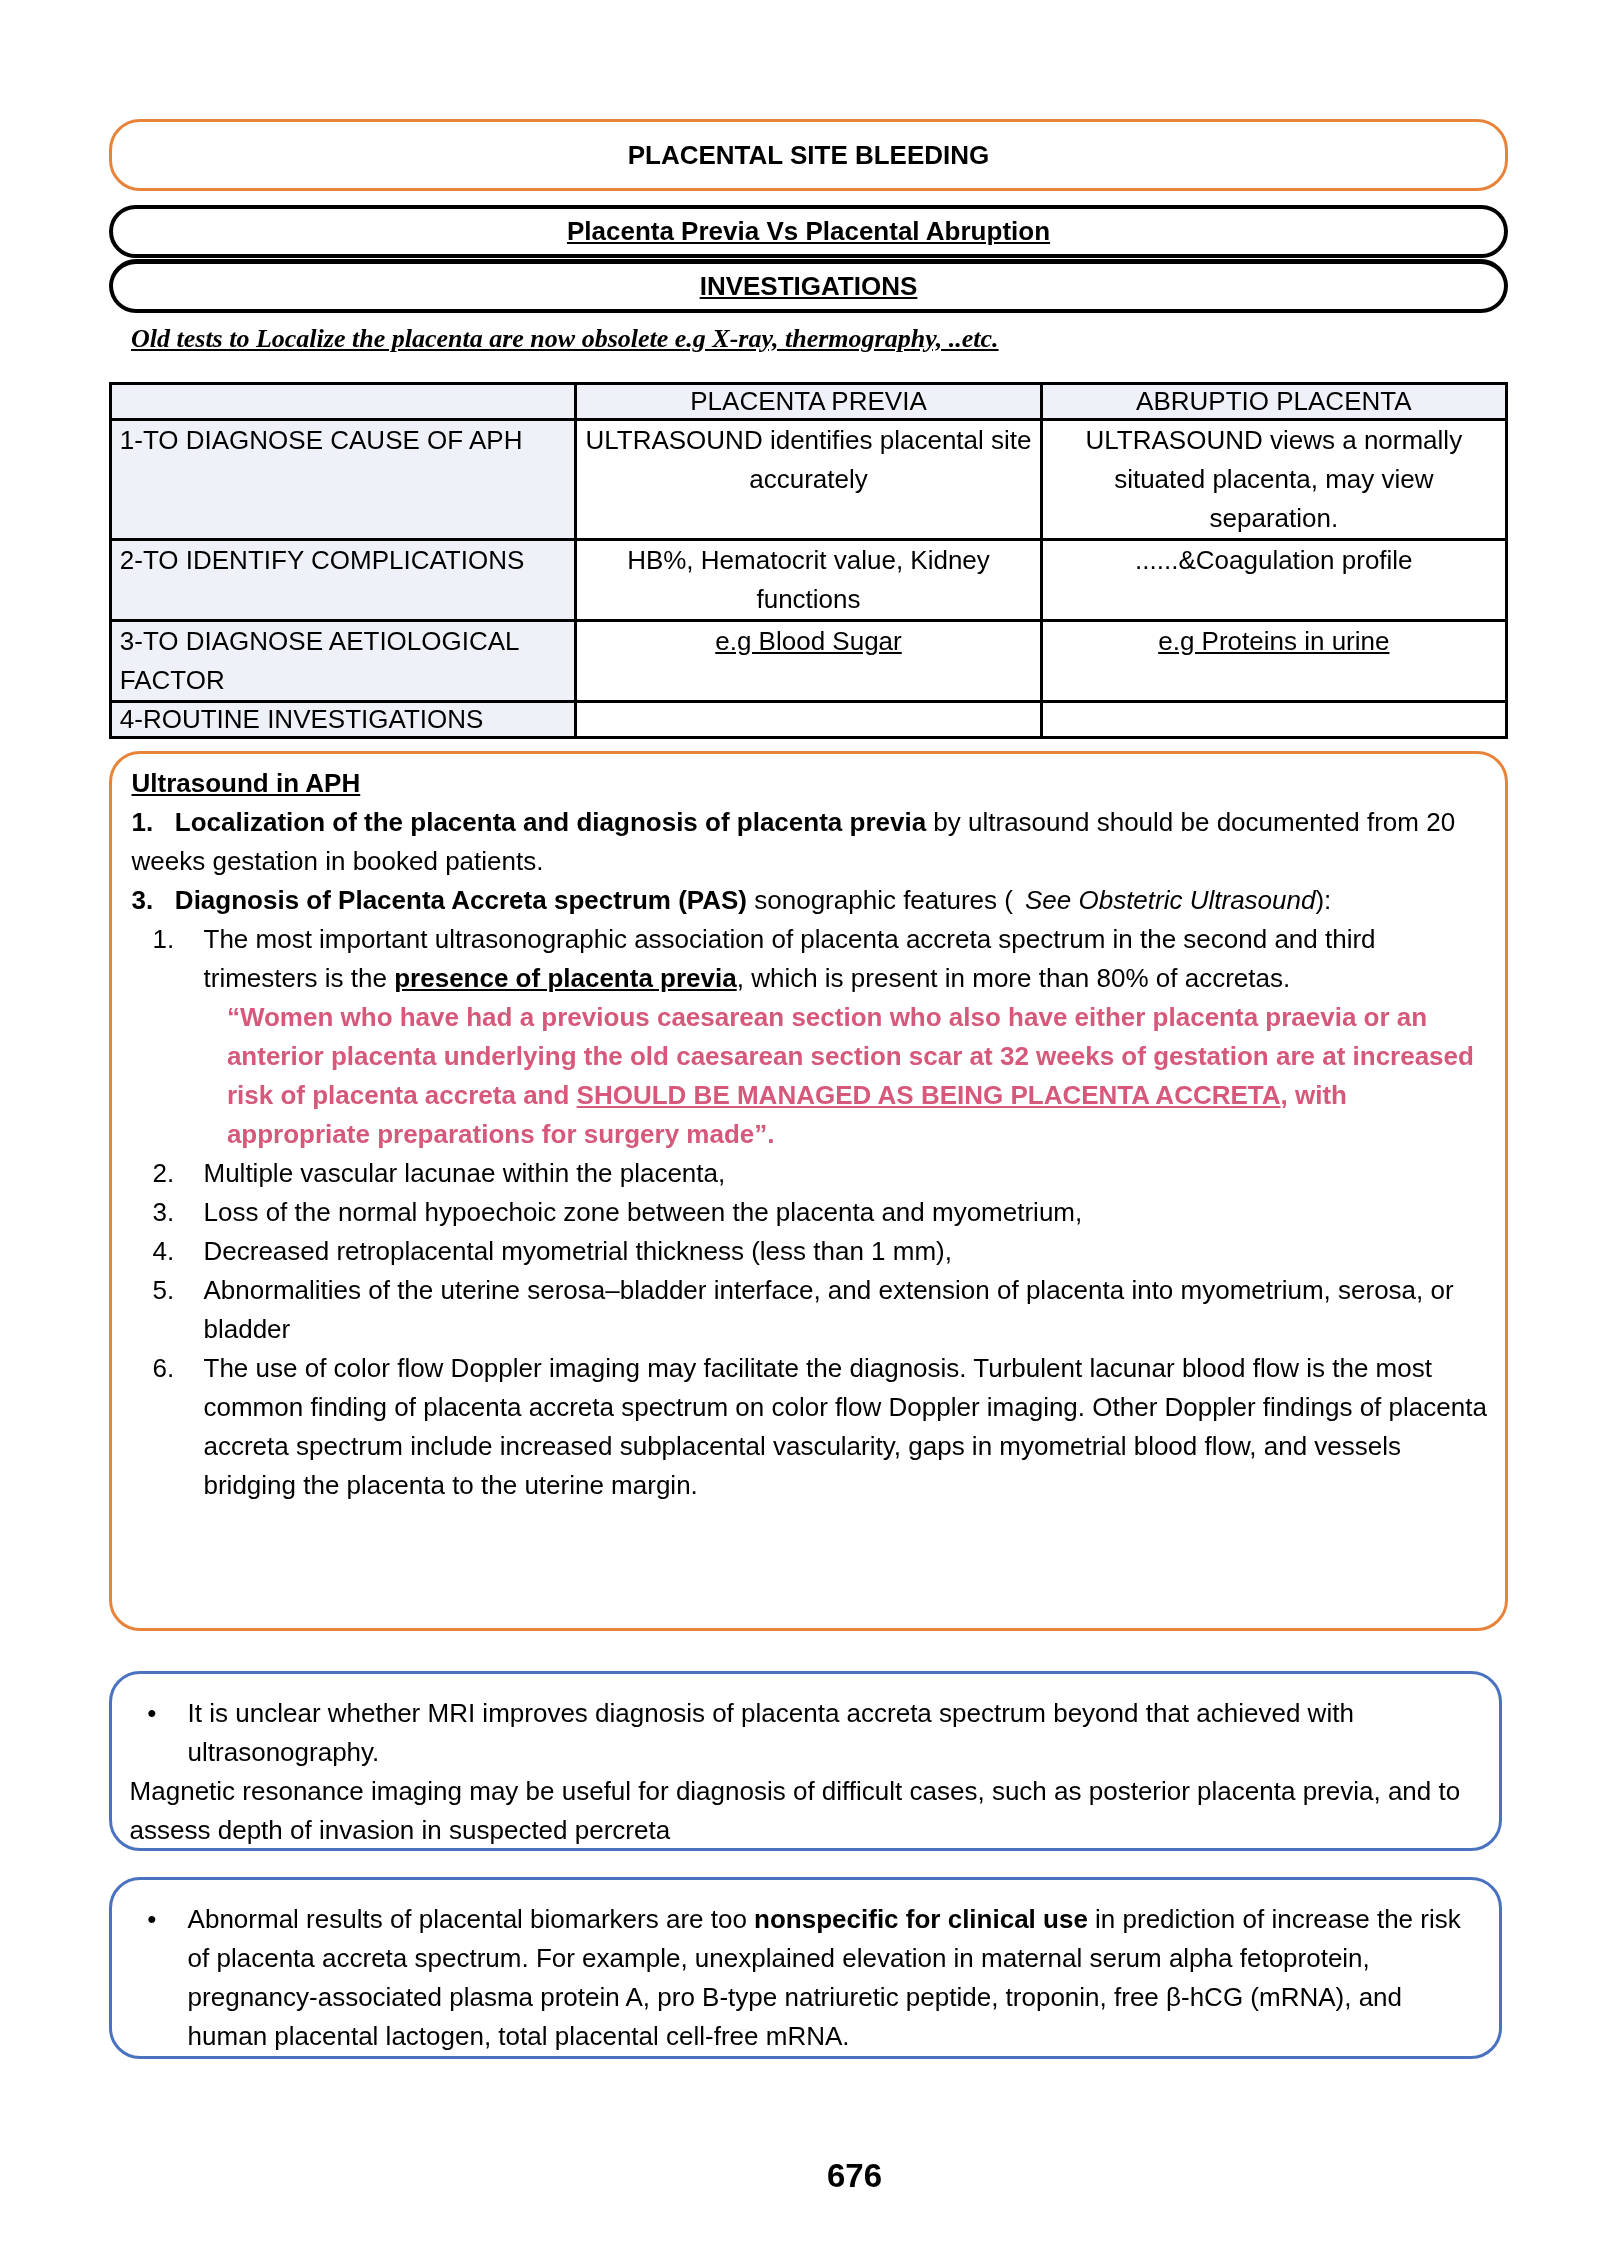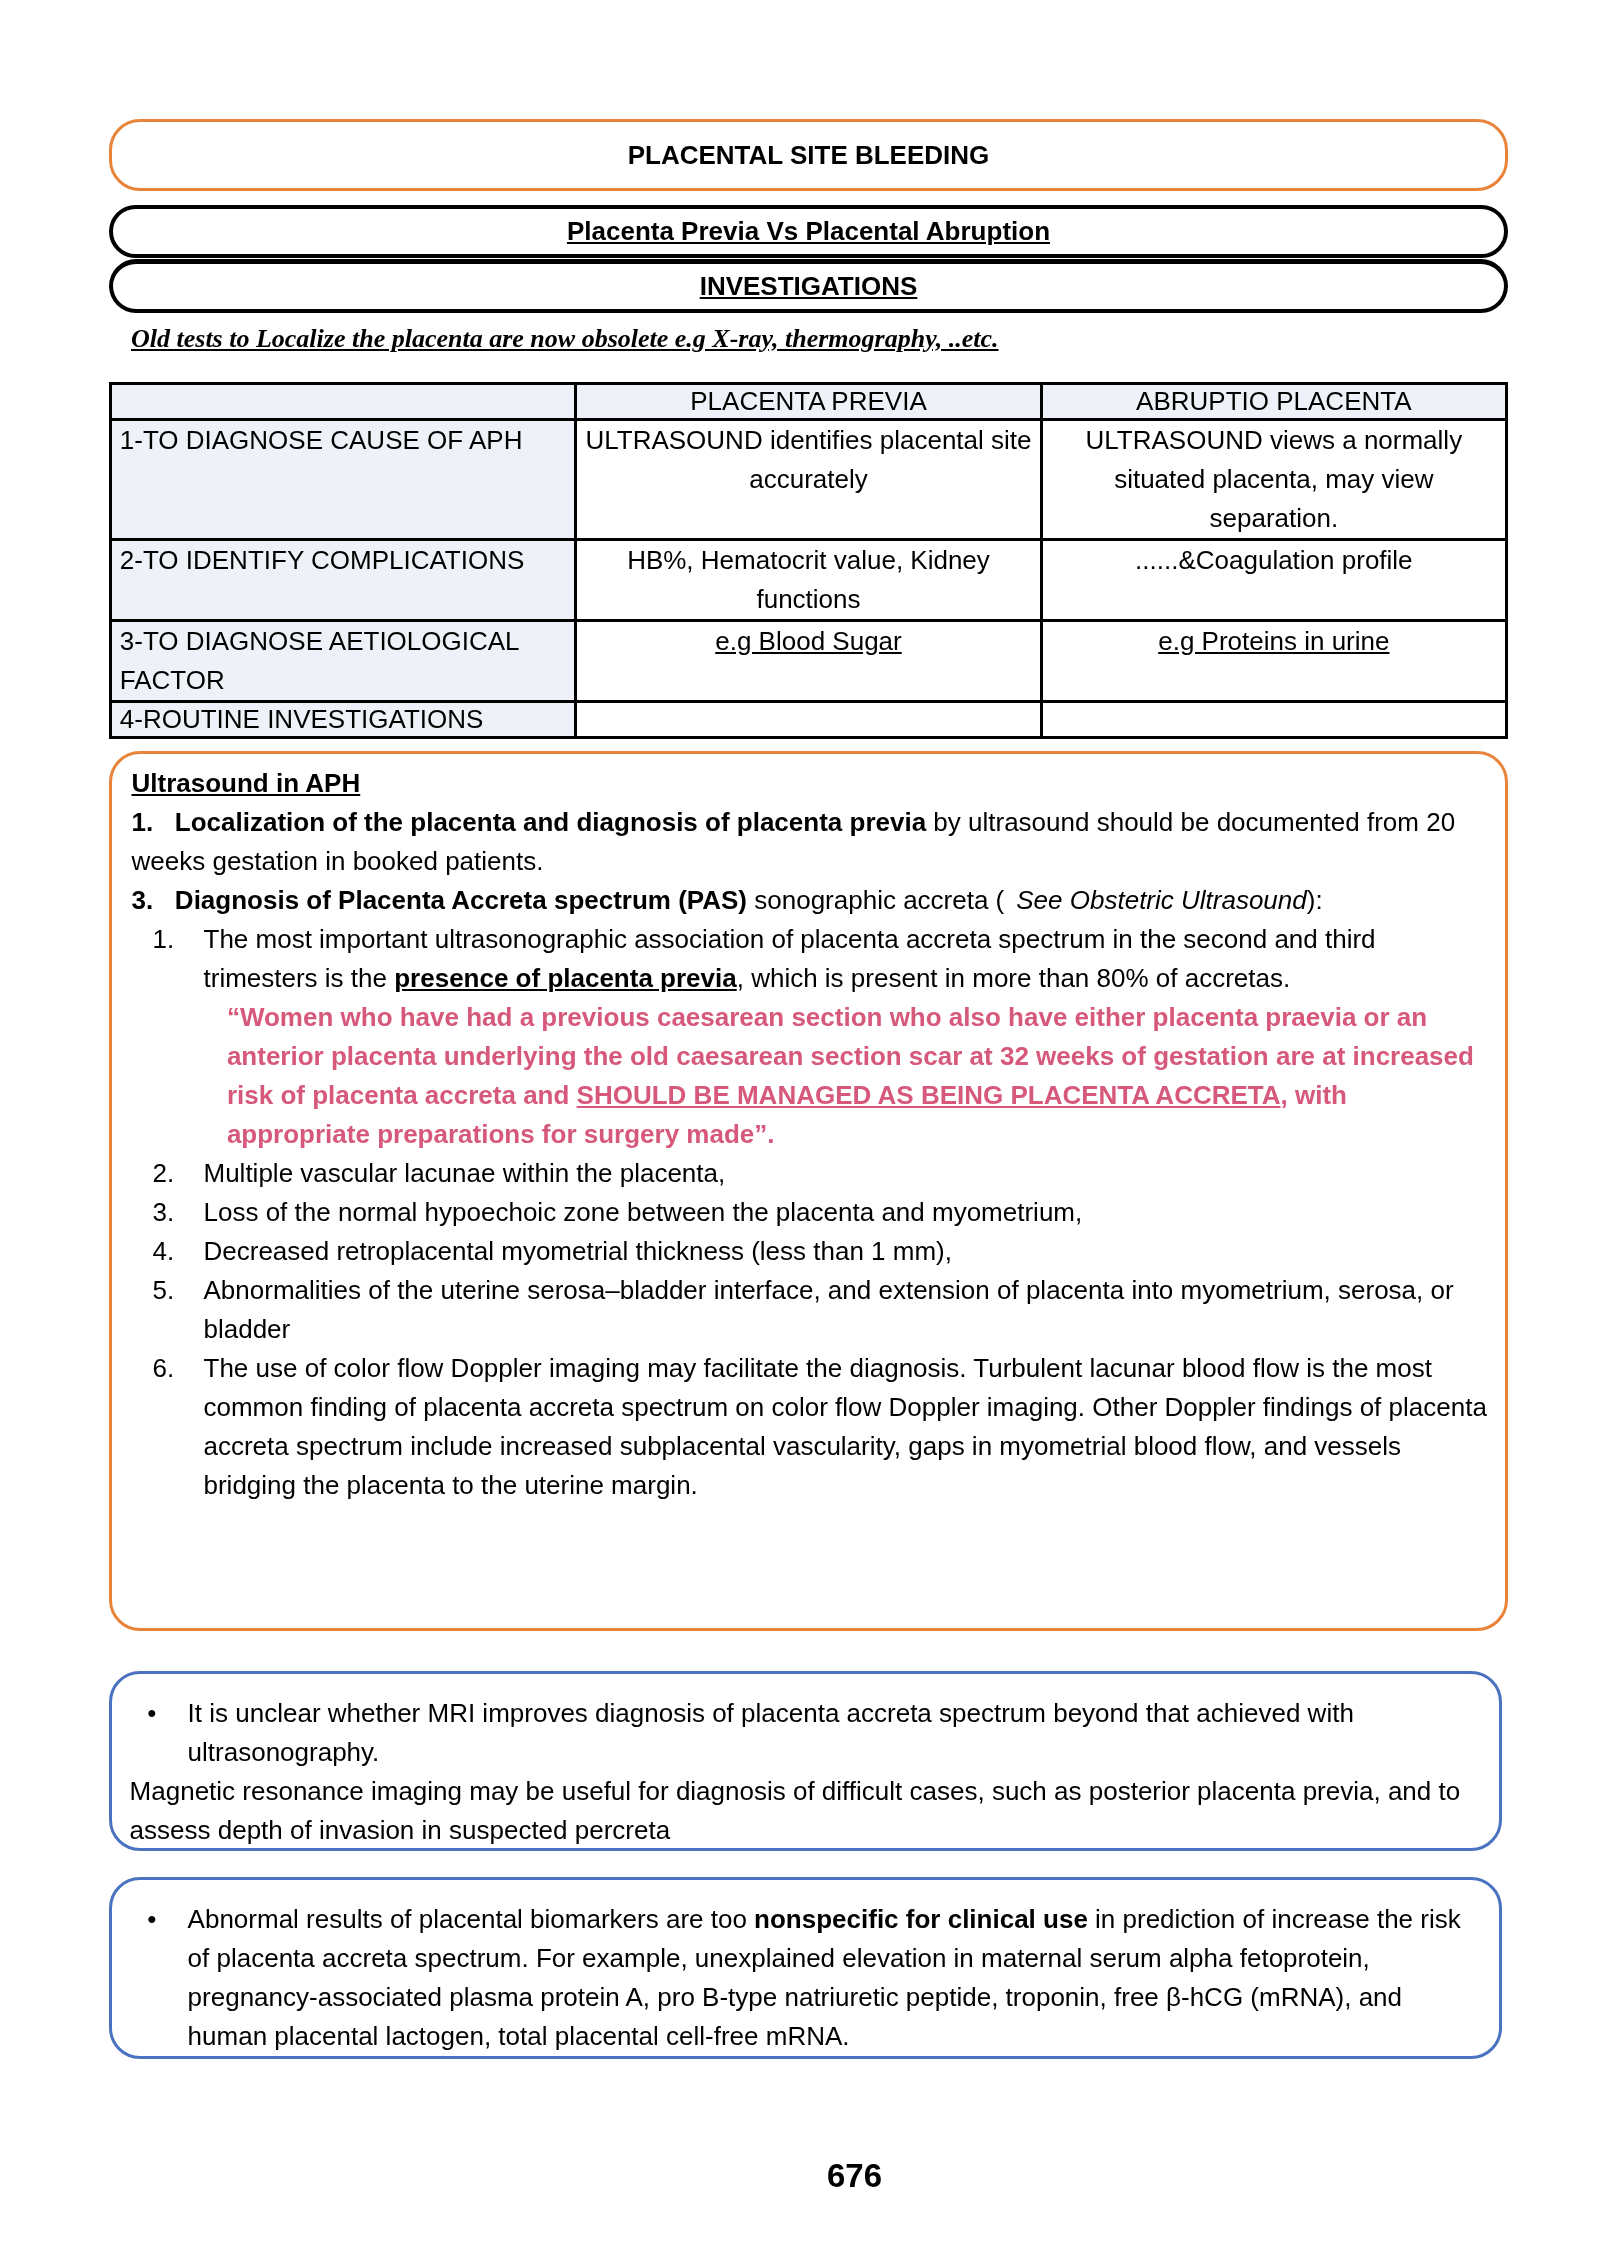--- a/index.html
+++ b/index.html
@@ -85,21 +85,21 @@
 
 <div class="abs us-box">
   <div class="us-inner">
     <div class="us-heading">Ultrasound in APH</div>
     <div>
       <span class="b">1.</span>&nbsp;&nbsp;
       <span class="b">Localization of the placenta and diagnosis of placenta previa</span><span> by ultrasound should be documented from 20 weeks gestation in booked patients.</span>
     </div>
     <div>
       <span class="b">3.</span>&nbsp;&nbsp;
-      <span class="b">Diagnosis of Placenta Accreta spectrum (PAS)</span><span> sonographic accreta (</span><span class="i">See Obstetric Ultrasound</span><span>):</span>
+      <span class="b">Diagnosis of Placenta Accreta spectrum (PAS)</span><span> sonographic features (</span><span class="i">See Obstetric Ultrasound</span><span>):</span>
     </div>
     <div class="sublist">
       <div class="sub-item">
         <span class="sub-num">1.</span>
         <span>The most important ultrasonographic association of placenta accreta spectrum in the second and third trimesters is the </span><span class="b u">presence of placenta previa</span><span>, which is present in more than 80% of accretas.</span>
       </div>
       <div class="pink">
         <span>“Women who have had a previous caesarean section who also have either placenta praevia or an anterior placenta underlying the old caesarean section scar at 32 weeks of gestation are at increased risk of placenta accreta and </span><span class="u">SHOULD BE MANAGED AS BEING PLACENTA ACCRETA</span><span>, with appropriate preparations for surgery made”.</span>
       </div>
       <div class="sub-item">

